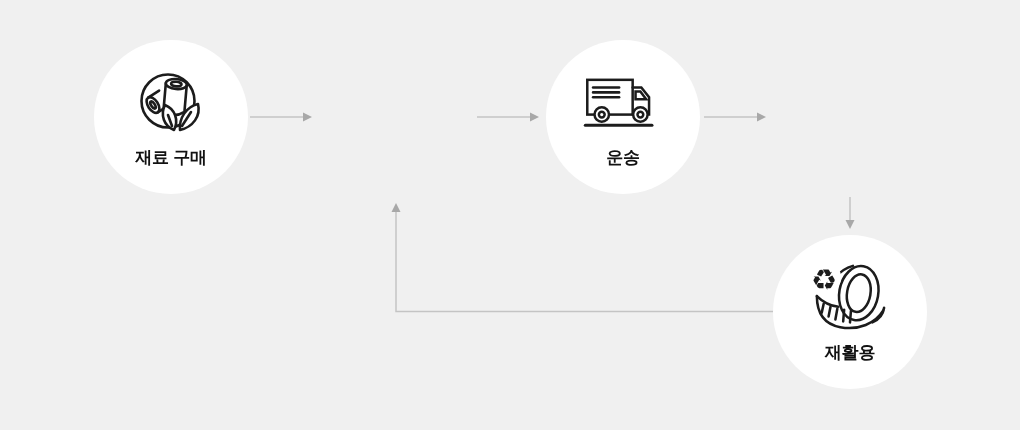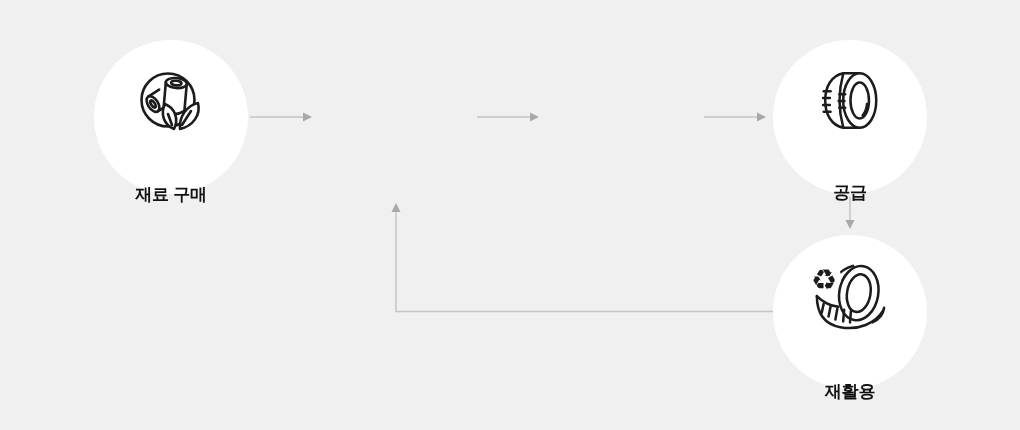--- a/index.html
+++ b/index.html
@@ -12,21 +12,21 @@
   }
   *{margin:0;padding:0;box-sizing:border-box;}
   body{font-family:"Liberation Sans","DejaVu Sans",sans-serif;}
   .canvas{
     position:relative;width:1020px;height:430px;
     background:var(--background);overflow:hidden;
   }
   .node{
     position:absolute;width:154px;height:154px;border-radius:50%;
     background:var(--node-fill);
-    display:flex;flex-direction:column;align-items:center;gap:39px;
+    display:flex;flex-direction:column;align-items:center;
   }
   .node-1{left:94px;top:40px;}
   .node-2{left:319px;top:40px;}
   .node-3{left:546px;top:40px;}
   .node-4{left:773px;top:40px;}
   .node-5{left:773px;top:235px;}
   .icon-box{
     height:74px;margin-top:26px;
     display:flex;align-items:center;justify-content:center;
   }
@@ -87,40 +87,39 @@
         <path class="wf" d="M39,63 C29,59 25,48 30,38 C40,42 44,53 39,63 Z"></path>
         <path class="wf" d="M45,63 C44,51 51,40 63,37 C66,49 58,60 45,63 Z"></path>
         <path d="M37,59 L33,48"></path>
         <path d="M47,59 L56,45"></path>
       </svg>
     </div>
     <div class="node-label">재료 구매</div>
   </div>
 
 
-
-  <div class="node node-4">
+  <div class="node node-3">
     <div class="icon-box">
-      <svg class="icon" width="70" height="70" viewBox="0 0 72 72" fill="none" stroke="currentColor" stroke-width="2.6" stroke-linecap="round" stroke-linejoin="round">
-        <path d="M46,7.5 L29,7.5 C17,10 10.5,21 10.5,35.5 C10.5,50 17,61 29,63.5 L46,63.5"></path>
-        <ellipse class="wf" cx="46" cy="35.5" rx="17" ry="28"></ellipse>
-        <ellipse cx="46" cy="35.5" rx="9.5" ry="18.5"></ellipse>
-        <path d="M49,51 Q53,46 53.5,39"></path>
-        <path d="M29,8 Q21.5,35.5 29,63"></path>
-        <line x1="9" y1="26" x2="16" y2="26"></line>
-        <line x1="8.3" y1="33" x2="15.3" y2="33"></line>
-        <line x1="8.3" y1="40" x2="15.3" y2="40"></line>
-        <line x1="9" y1="47" x2="16" y2="47"></line>
-        <line x1="25" y1="29" x2="31" y2="29"></line>
-        <line x1="24.3" y1="36" x2="30.3" y2="36"></line>
-        <line x1="25" y1="43" x2="31" y2="43"></line>
+      <svg class="icon" width="82" height="56" viewBox="0 0 84 58" fill="none" stroke="currentColor" stroke-width="2.6" stroke-linecap="round" stroke-linejoin="miter">
+        <rect x="5" y="5" width="47" height="36"></rect>
+        <line x1="11" y1="13" x2="38" y2="13"></line>
+        <line x1="11" y1="18" x2="38" y2="18"></line>
+        <line x1="11" y1="23" x2="38" y2="23"></line>
+        <path d="M52,13 L61,13 L69,23 L69,41 L52,41"></path>
+        <path d="M55,17 L60,17 L66,25 L55,25 Z"></path>
+        <circle class="wf" cx="20" cy="41" r="7.5"></circle>
+        <circle cx="20" cy="41" r="3"></circle>
+        <circle class="wf" cx="60" cy="41" r="7.5"></circle>
+        <circle cx="60" cy="41" r="3"></circle>
+        <line x1="3" y1="52" x2="72" y2="52" stroke-width="3.2"></line>
       </svg>
     </div>
-    <div class="node-label">공급</div>
+    <div class="node-label">운송</div>
   </div>
+
 
   <div class="node node-5">
     <div class="icon-box">
       <svg class="icon" width="84" height="76" viewBox="0 0 86 78" fill="none" stroke="currentColor" stroke-width="2.6" stroke-linecap="round" stroke-linejoin="round">
         <g transform="rotate(10 52 34)">
           <ellipse class="wf" cx="52" cy="34" rx="20" ry="28"></ellipse>
           <ellipse cx="52" cy="34" rx="12" ry="19.5"></ellipse>
         </g>
         <path d="M46,6 C39,8 33,12 29,17"></path>
         <path d="M9,37 C9,55 17,66 33,69 C52,72.5 69,65 77,52"></path>

